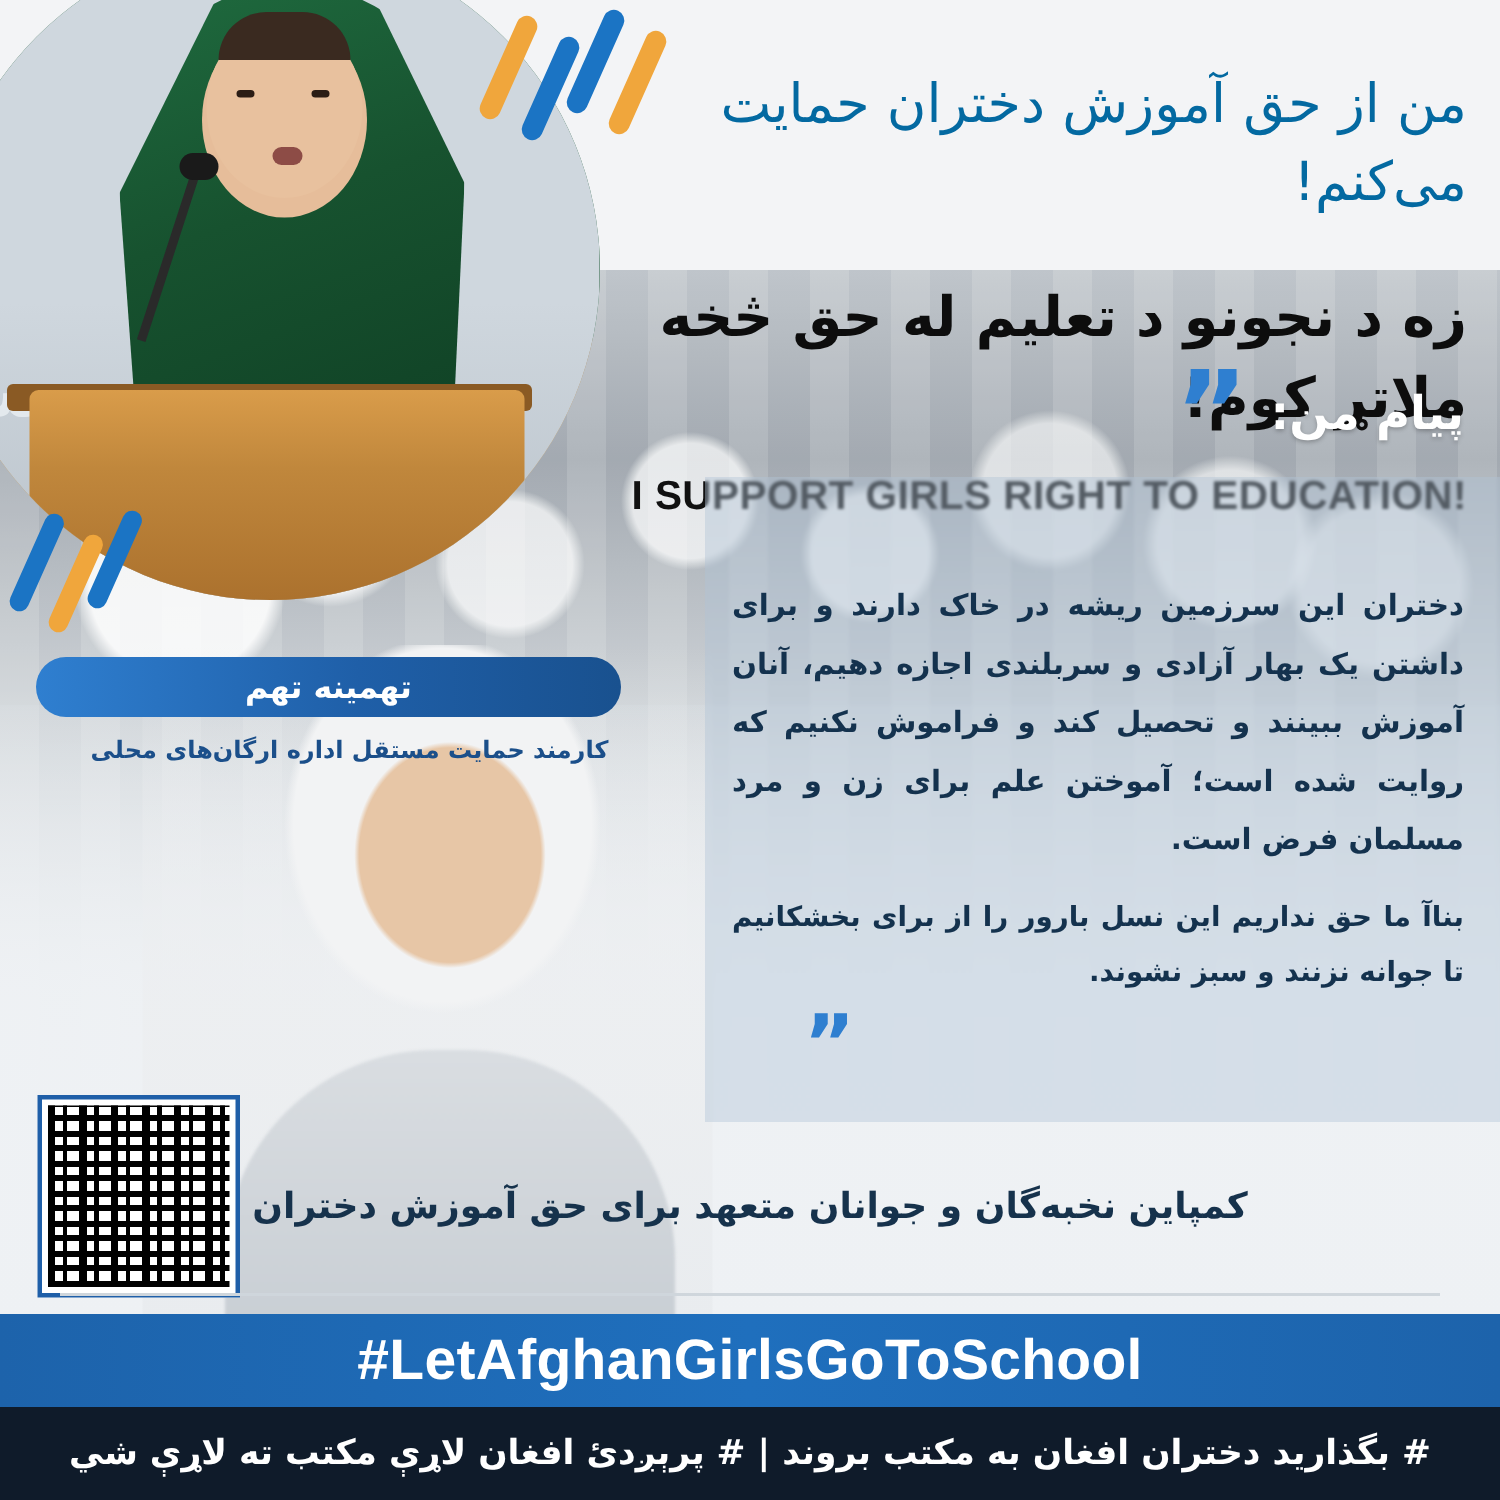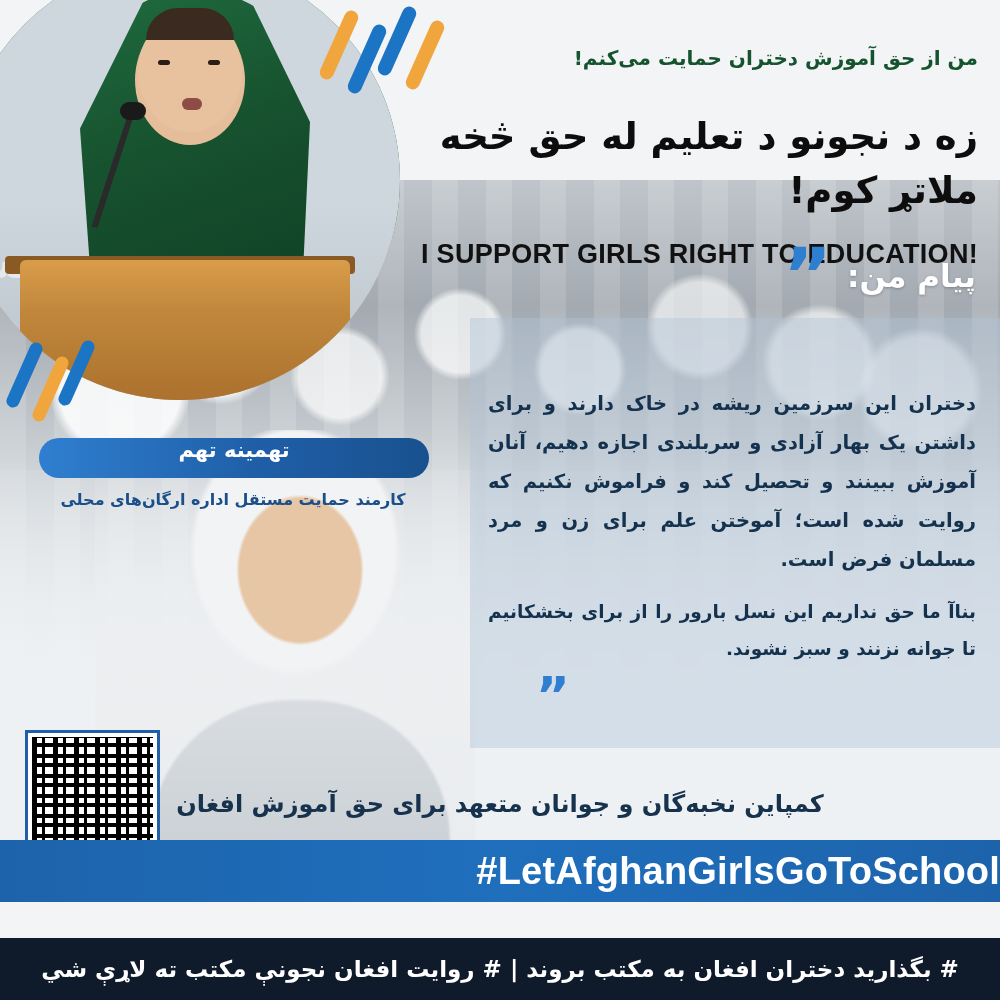--- a/index.html
+++ b/index.html
@@ -111,33 +111,33 @@
   .bars-left{position:absolute;left:10px;top:330px;width:120px;height:110px;}
   .bar-l{position:absolute;width:13px;height:70px;border-radius:7px;transform:rotate(24deg);}
   .bar-l.a{left:8px;top:10px;background:#1b74c4;}
   .bar-l.b{left:34px;top:24px;background:#f0a63c;}
   .bar-l.c{left:60px;top:8px;background:#1b74c4;}
 
   
   .headline{
     position:absolute;right:22px;top:44px;width:600px;text-align:right;
   }
-  .headline .l1{font-size:20px;font-weight:bold;color:#14532d;line-height:1.45;}
+  .headline .l1{font-size:36px;font-weight:normal;color:#0369a1;line-height:1.45;}
   .headline .l2{font-size:37px;font-weight:bold;color:#0d0d0d;line-height:1.45;margin-top:37px;}
   .headline .l3{
     direction:ltr;text-align:right;font-size:27px;font-weight:bold;color:#111;
     letter-spacing:.3px;margin-top:22px;font-family:"Liberation Sans",sans-serif;
   }
 
   
   .nameplate{
-    position:absolute;left:39px;top:438px;width:390px;height:40px;
+    position:absolute;left:24px;top:438px;width:390px;height:40px;
     background:linear-gradient(90deg,#2f7fd0 0%, #1f5fa8 55%, #19518f 100%);
     border-radius:22px;
-    display:flex;justify-content:center;
+    display:flex;align-items:center;justify-content:center;
   }
   .nameplate span{color:#fff;font-size:21px;font-weight:bold;}
   .role{
     position:absolute;left:38px;top:490px;width:390px;text-align:center;
     color:#1b4f8a;font-size:16px;font-weight:bold;
   }
 
   
   .msg-panel{
     position:absolute;right:0;top:318px;width:530px;height:430px;
@@ -175,23 +175,23 @@
 
   
   .campaign{
     position:absolute;left:0;right:0;top:790px;text-align:center;
     color:#16324c;font-size:24px;font-weight:bold;
   }
   .rule{position:absolute;left:40px;right:40px;top:862px;height:2px;background:#cfd6dc;}
 
   
   .hashbar{
-    position:absolute;left:0;top:840px;width:1000px;height:62px;
+    position:absolute;left:0;top:876px;width:1000px;height:62px;
     background:linear-gradient(90deg,#1d63ab 0%,#1f6fbd 50%,#1d63ab 100%);
-    display:flex;align-items:center;
+    display:flex;align-items:center;justify-content:center;
   }
   .hashbar span{
     color:#ffffff;font-size:38px;font-weight:bold;direction:ltr;letter-spacing:.2px;
     font-family:"Liberation Sans",sans-serif;
   }
   .darkbar{
     position:absolute;left:0;top:938px;width:1000px;height:62px;
     background:#0f1b2a;display:flex;align-items:center;justify-content:center;
   }
   .darkbar span{color:#ffffff;font-size:23px;font-weight:bold;}
@@ -251,23 +251,23 @@
 
   <div class="nameplate">
     <span>تهمینه تهم</span>
   </div>
   <div class="role">کارمند حمایت مستقل اداره ارگان‌های محلی</div>
 
   <div class="qr">
     <div class="qr-inner"></div>
   </div>
 
-  <div class="campaign">کمپاین نخبه‌گان و جوانان متعهد برای حق آموزش افغان</div>
+  <div class="campaign">کمپاین نخبه‌گان و جوانان متعهد برای حق آموزش دختران</div>
   <div class="rule"></div>
 
   <div class="hashbar">
     <span>#LetAfghanGirlsGoToSchool</span>
   </div>
   <div class="darkbar">
-    <span># بگذارید دختران افغان به مکتب بروند | # روایت افغان نجونې مکتب ته لاړې شي</span>
+    <span># بگذارید دختران افغان به مکتب بروند | # پرېږدئ افغان لاړې مکتب ته لاړې شي</span>
   </div>
 
 </div>
 
 </body></html>

